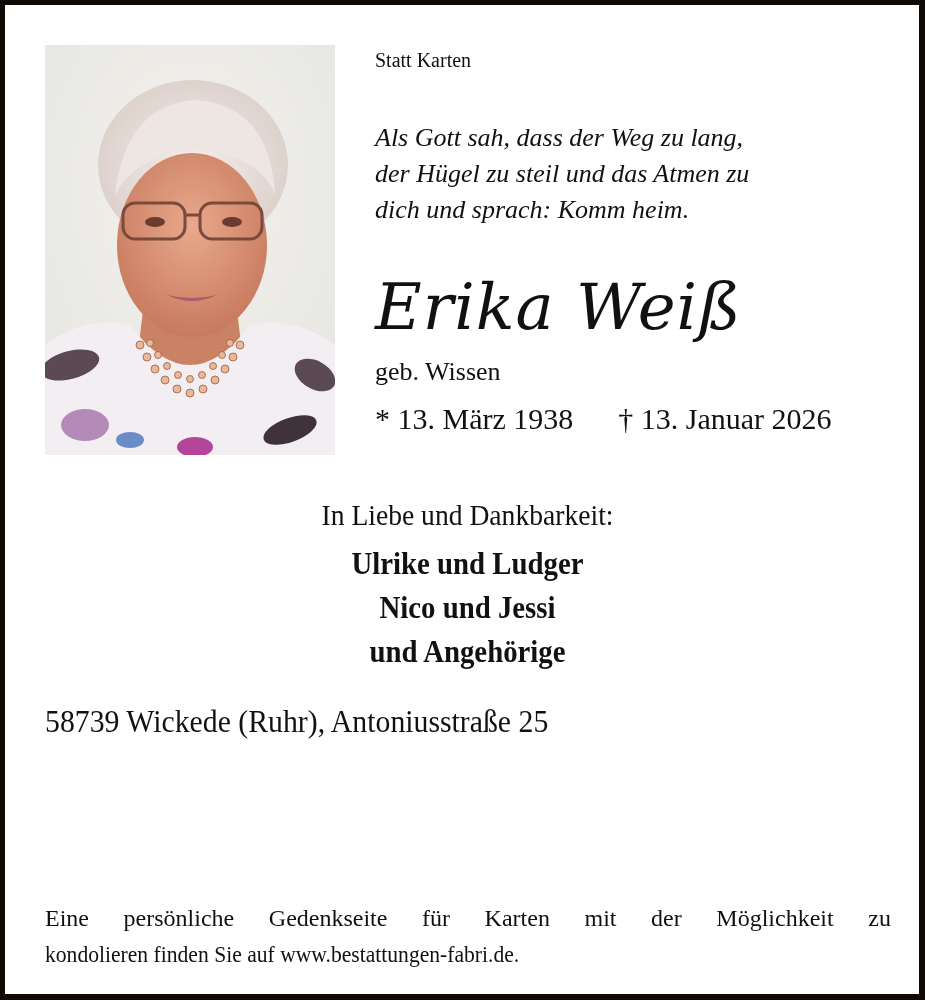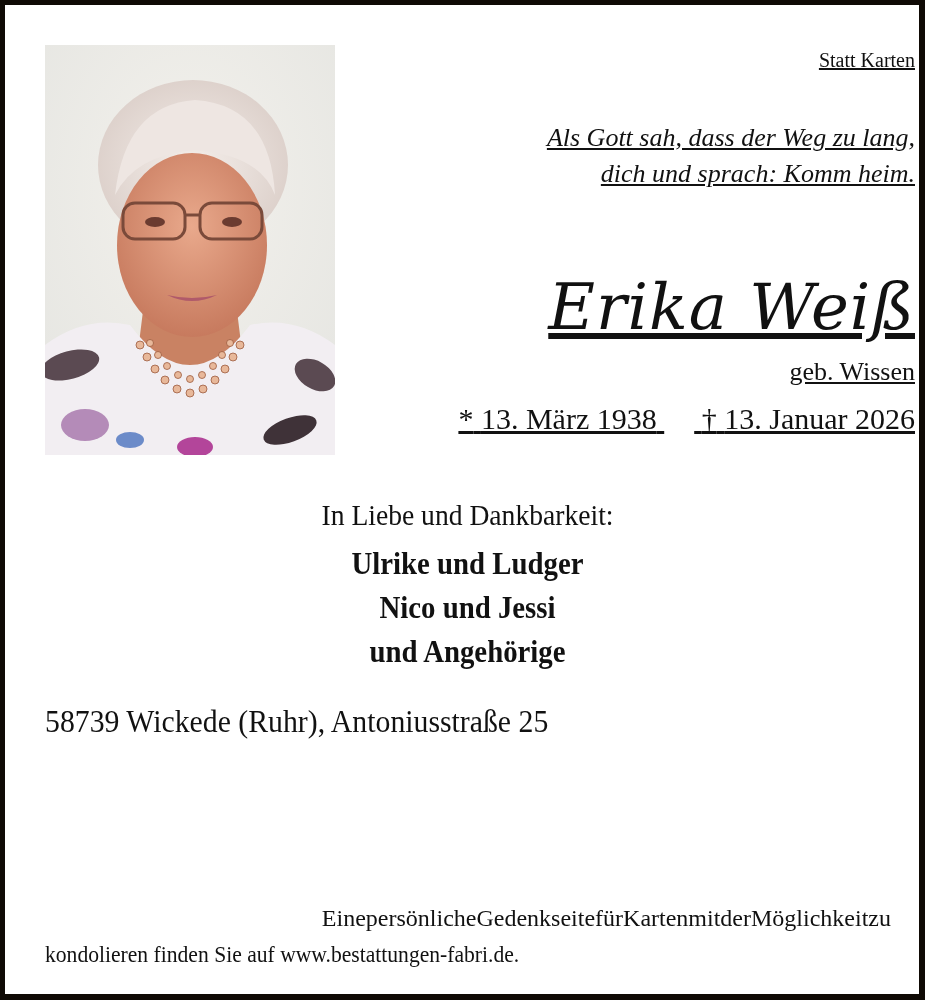--- a/index.html
+++ b/index.html
@@ -8,38 +8,38 @@
       position: absolute; left: 0; top: 0; width: 925px; height: 1000px;
       box-sizing: border-box; border: 5px solid #0f0a05; border-right-width: 6px; border-bottom-width: 6px;
       background: #ffffff;
     }
     .serif { font-family: "Liberation Serif", "DejaVu Serif", serif; color: #111; }
     .photo {
       position: absolute; left: 40px; top: 40px; width: 290px; height: 410px;
       overflow: hidden; background: #efeeea;
     }
     .photo svg { display: block; }
-    .center-col { position: absolute; left: 370px; width: 540px; text-align: right; text-decoration: underline; }
+    .center-col { position: absolute; left: 370px; width: 540px; text-align: left; }
     .statt { top: 44px; font-size: 20px; }
     .poem { top: 86px; font-size: 26px; font-style: italic; line-height: 36px; margin-top: 29px; }
     .name {
       top: 262px; font-size: 64px; font-style: italic; line-height: 80px;
       font-family: "DejaVu Serif", "Liberation Serif", serif; letter-spacing: 1px;
     }
     .birthname { top: 350px; font-size: 26px; line-height: 34px; }
     .dates { top: 394px; font-size: 30px; line-height: 40px; }
     .dates .gap { display: inline-block; width: 30px; }
     .full-center { position: absolute; left: 0; width: 925px; text-align: center; }
     .thanks { top: 490px; font-size: 30px; line-height: 40px; transform: scaleX(0.92); }
     .family { top: 536px; font-size: 32px; font-weight: bold; line-height: 44px; transform: scaleX(0.9); }
     .address { position: absolute; left: 40px; top: 696px; font-size: 32px; line-height: 40px; transform-origin: left; transform: scaleX(0.93); white-space: nowrap; }
     .service { position: absolute; left: 40px; top: 762px; width: 846px; font-size: 30px; line-height: 39px; text-align: justify; text-align-last: left; }
     .service span { display: block; white-space: nowrap; transform-origin: left; transform: scaleX(0.9); }
     .memorial { position: absolute; left: 40px; top: 895px; width: 846px; font-size: 24px; line-height: 36px; }
-    .memorial .l1 { display: flex; justify-content: flex-end; white-space: nowrap; }
+    .memorial .l1 { display: flex; justify-content: space-between; white-space: nowrap; }
     .memorial .l2 { white-space: nowrap; transform-origin: left; transform: scaleX(0.9); display: block; }
   </style>
 </head>
 <body>
 
 <div class="frame">
 
   <div class="photo">
     <svg width="290" height="410" viewBox="0 0 290 410">
       <defs>
@@ -105,20 +105,21 @@
           <circle cx="177" cy="310" r="3.5"></circle>
           <circle cx="185" cy="298" r="3.5"></circle>
       </g>
     </svg>
   </div>
 
   <div class="center-col serif statt">Statt Karten</div>
 
   <div class="center-col serif poem">
     <div>Als Gott sah, dass der Weg zu lang,</div>
+    <div>der Hügel zu steil und das Atmen zu</div>
     <div>dich und sprach: Komm heim.</div>
   </div>
 
   <div class="center-col serif birthname">geb. Wissen</div>
 
   <div class="center-col serif name">Erika Weiß</div>
 
   <div class="center-col serif dates">
     <span>*</span>
     <span>13. März 1938</span>

